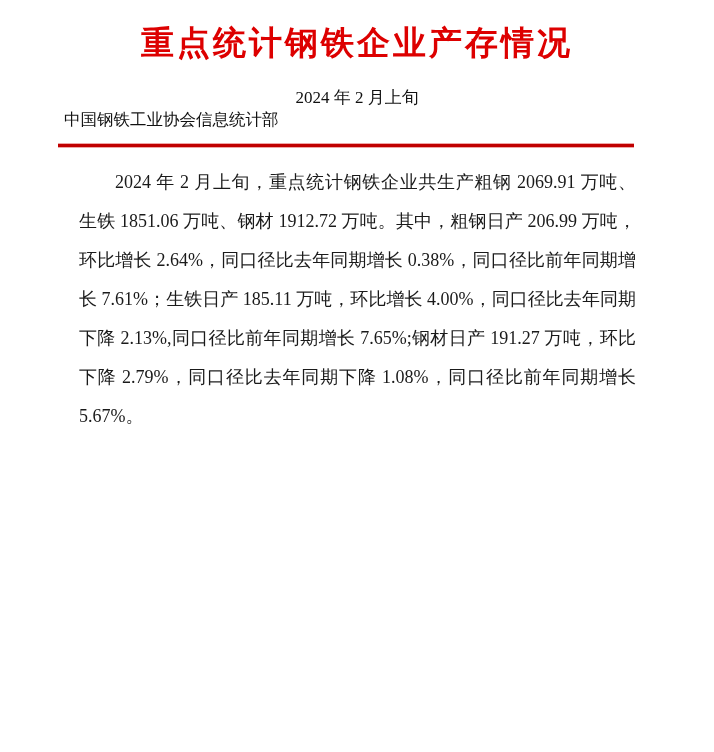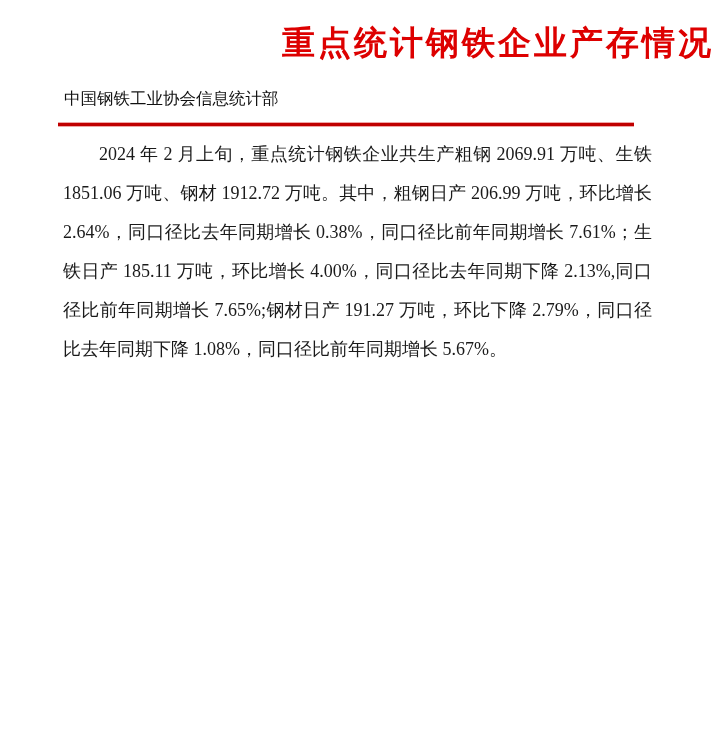--- a/index.html
+++ b/index.html
@@ -11,65 +11,65 @@
     position: relative;
     width: 714px;
     height: 752px;
     background: #ffffff;
     overflow: hidden;
     font-family: "Liberation Serif", "DejaVu Serif", serif;
     color: #1c1c1c;
   }
   .doc-title {
     padding-top: 24px;
-    text-align: right;
+    text-align: center;
     font-size: 33px;
     font-weight: bold;
     letter-spacing: 3px;
     color: var(--title-color, #dd0000);
     line-height: 1.2;
   }
   .doc-subtitle {
     margin-top: 22px;
     text-align: center;
     font-size: 17px;
     color: #111111;
   }
   .doc-author {
-    margin-top: 24px;
     margin-left: 64px;
     font-size: 16.5px;
     color: #111111;
   }
   .red-rule {
     margin: 13px 0 0 58px;
     width: 576px;
     height: 3px;
     background: var(--rule-color, #c00000);
     box-shadow: 0 -1px 0 rgba(220, 60, 60, 0.45), 0 1px 0 rgba(220, 60, 60, 0.45);
   }
   .content {
     margin: 9px 62px 0 63px;
     font-size: 18px;
     line-height: 39px;
     text-align: justify;
     color: #1a1a1a;
   }
   .content p {
-    margin: 0;
+    margin: 16px;
     padding: 0;
     text-indent: 2em;
   }
 </style>
 </head>
 <body>
 
 <div class="page">
   <div class="doc-title">重点统计钢铁企业产存情况</div>
 
+  <div class="doc-subtitle">2024 年 2 月上旬</div>
 
   <div class="doc-author">中国钢铁工业协会信息统计部</div>
 
   <div class="red-rule"></div>
 
   <div class="content">
     <p>2024 年 2 月上旬，重点统计钢铁企业共生产粗钢 2069.91 万吨、生铁 1851.06 万吨、钢材 1912.72 万吨。其中，粗钢日产 206.99 万吨，环比增长 2.64%，同口径比去年同期增长 0.38%，同口径比前年同期增长 7.61%；生铁日产 185.11 万吨，环比增长 4.00%，同口径比去年同期下降 2.13%,同口径比前年同期增长 7.65%;钢材日产 191.27 万吨，环比下降 2.79%，同口径比去年同期下降 1.08%，同口径比前年同期增长 5.67%。</p>
   </div>
 </div>
 

